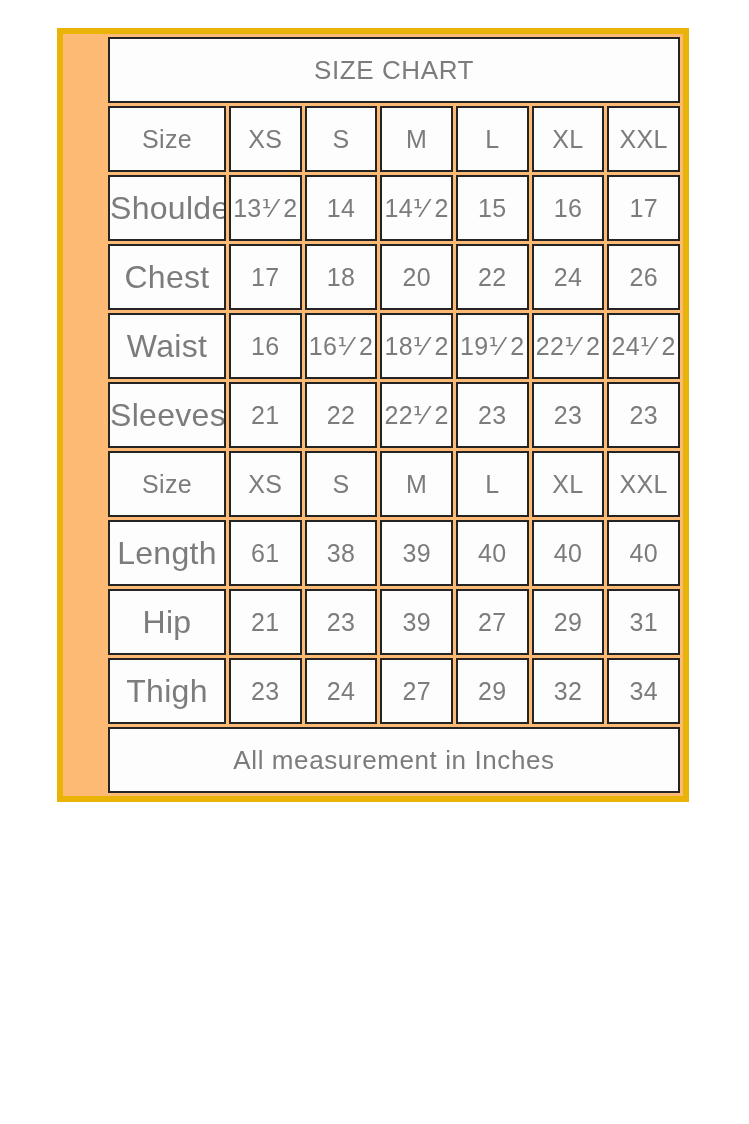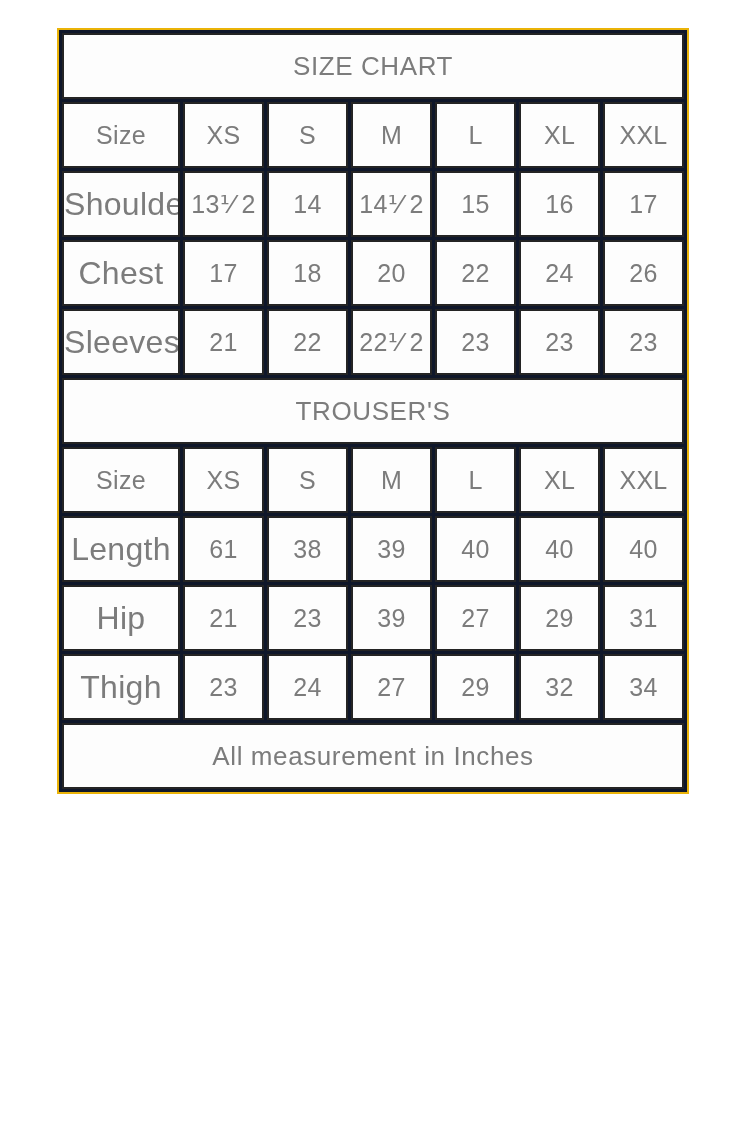--- a/index.html
+++ b/index.html
@@ -14,22 +14,23 @@
     font-family: "Liberation Sans", "DejaVu Sans", sans-serif;
   }
   table.size-chart {
     position: absolute;
     left: 57px;
     top: 28px;
     width: 632px;
     table-layout: fixed;
     border-collapse: separate;
     border-spacing: 3px;
-    border: 2px solid #eab308;
-    background: #0f172a;
+    border: 6px solid #eab308;
+    background: #fdba74;
+    padding-left: 42px;
   }
   table.size-chart td {
     border: 2px solid #242424;
     background: #fdfdfd;
     height: 62px;
     padding: 0;
     text-align: center;
     vertical-align: middle;
     color: #7c7c7c;
     font-size: 25px;
@@ -83,30 +84,36 @@
       <tr>
         <td class="label-cell">Chest</td>
         <td>17</td>
         <td>18</td>
         <td>20</td>
         <td>22</td>
         <td>24</td>
         <td>26</td>
       </tr>
       <tr>
+        <td class="label-cell">Waist</td>
+        <td>16</td>
+        <td>16⅟ 2</td>
+        <td>18⅟ 2</td>
+        <td>19⅟ 2</td>
+        <td>22⅟ 2</td>
+        <td>24⅟ 2</td>
+      </tr>
+      <tr>
         <td class="label-cell">Sleeves</td>
         <td>21</td>
         <td>22</td>
         <td>22⅟ 2</td>
         <td>23</td>
         <td>23</td>
         <td>23</td>
-      </tr>
-      <tr>
-        <td colspan="7" class="span-cell">TROUSER'S</td>
       </tr>
       <tr>
         <td>Size</td>
         <td>XS</td>
         <td>S</td>
         <td>M</td>
         <td>L</td>
         <td>XL</td>
         <td>XXL</td>
       </tr>

